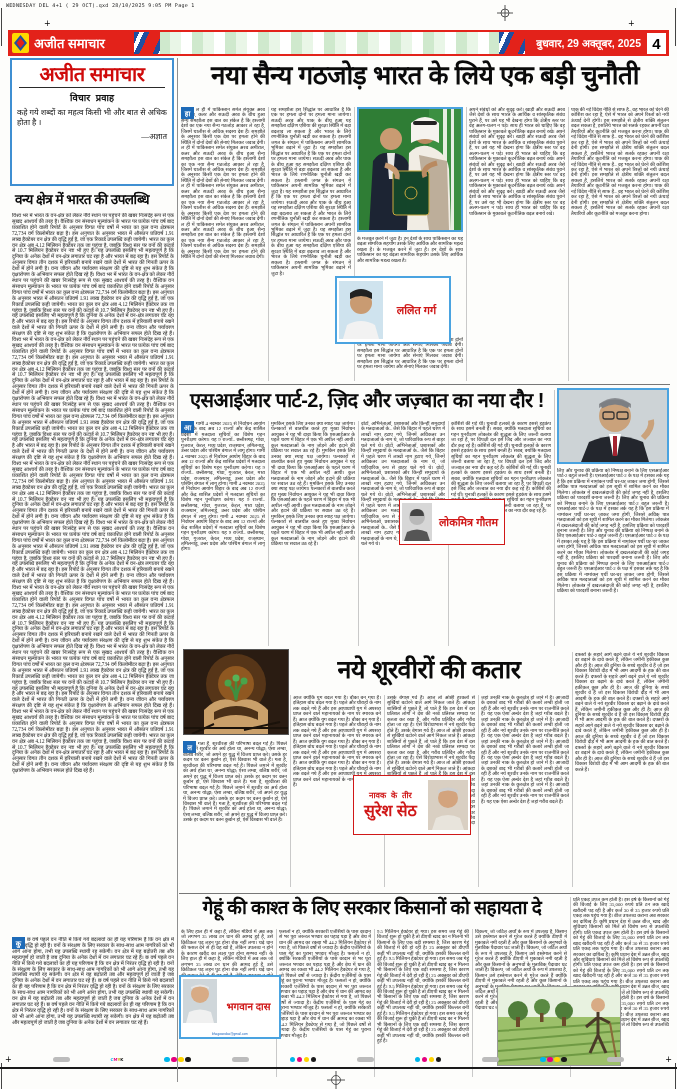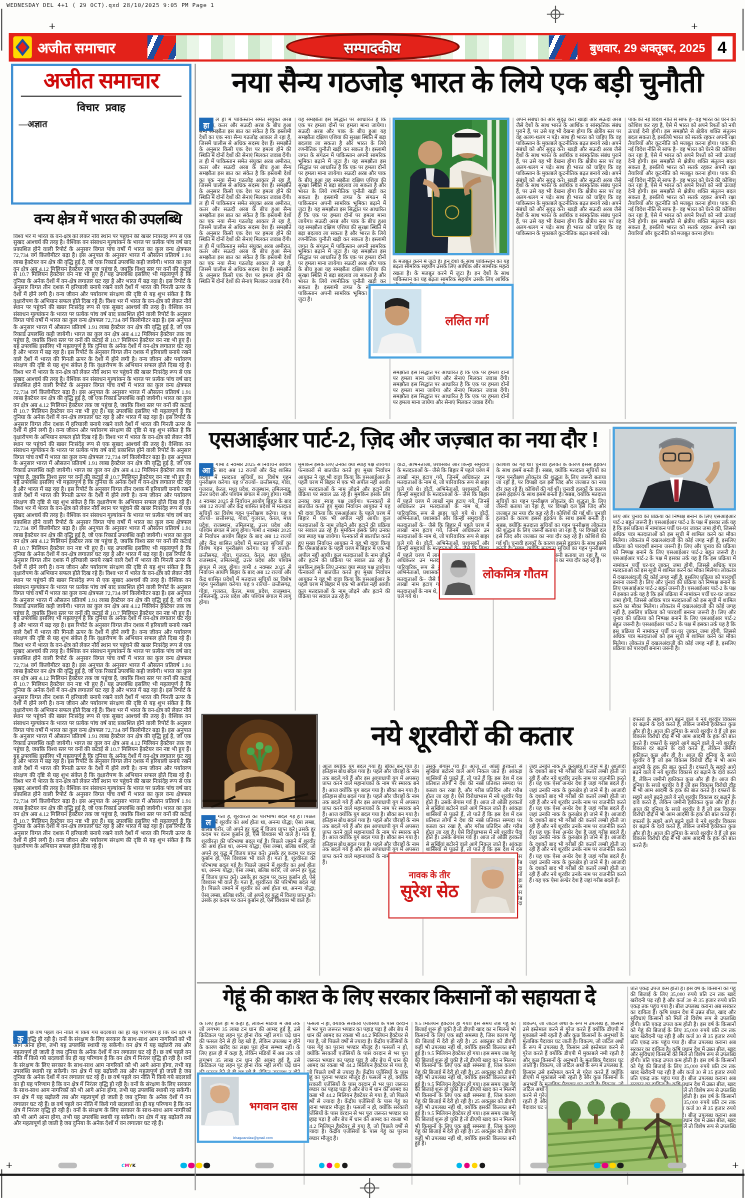--- a/index.html
+++ b/index.html
@@ -49,36 +49,36 @@
             letter-spacing:-.5px;line-height:1.05;text-align:center;white-space:nowrap;z-index:2;}
   .dropcap{position:absolute;width:13px;height:12px;background:#1e6bb8;color:#fff;font-weight:bold;
            font-size:7px;display:flex;align-items:center;justify-content:center;z-index:3;
            font-family:"Liberation Sans",sans-serif;}
   .photo{position:absolute;overflow:hidden;z-index:2;background:#ddd;box-sizing:border-box;}
   .bblue{border:2px solid #4aa3e0;}
   .authorbox{position:absolute;background:#fff;z-index:3;display:flex;align-items:center;
              box-sizing:border-box;padding:2px;gap:3px;}
   .aname{flex:1;text-align:center;color:#d01818;font-weight:bold;
          font-family:"Liberation Sans",sans-serif;line-height:1.15;}
-  .atag{color:#d01818;font-weight:bold;font-family:Liberation Sans, sans-serif;text-align:center;}
+  .atag{color:#d01818;font-weight:bold;font-family:Liberation Mono, monospace;text-align:center;}
   .aphoto{flex:0 0 auto;overflow:hidden;background:#cfd8dc;}
   .contact{position:absolute;left:2px;right:2px;bottom:1px;font-size:3.2px;color:#1560bd;
            text-align:center;font-family:"Liberation Sans",sans-serif;}
   .vrule{position:absolute;width:1px;background:#c9c9c9;z-index:0;}
   .vrule.dark{background:#8f8f8f;z-index:2;}
   .hrule{position:absolute;height:1px;background:#777;z-index:2;}
   
   .thoughtbox{position:absolute;left:10px;top:58px;width:164px;height:128px;border:2px solid #3f8fd2;
               box-sizing:border-box;background:#fff;z-index:2;padding:4px 5px;}
   .masthead{color:#cf0a0a;font-weight:bold;font-size:20px;text-align:center;
             font-family:"Liberation Sans",sans-serif;letter-spacing:-.5px;line-height:1;}
   .mastrule{height:1px;background:#2a2a2a;margin:3px 2px;}
   .thlabel{text-align:center;font-weight:bold;font-size:9.5px;margin-top:1px;font-family:Liberation Mono, monospace;}
   .quote{font-size:8px;line-height:10px;text-align:justify;margin-top:4px;}
-  .attr{text-align:left;font-weight:bold;font-size:8px;margin-top:2px;}
+  .attr{text-align:right;font-weight:normal;font-size:8px;margin-top:2px;}
 </style>
 </head>
 <body>
 
 <div class="printline">WEDNESDAY DEL 4+1 ( 29 OCT).qxd  28/10/2025  9:05 PM  Page 1</div>
 <div class="crosshair" style="left:497px;top:5px;">
   <svg width="16" height="16" viewBox="0 0 16 16">
       <circle cx="8" cy="8" r="4" fill="none" stroke="#555" stroke-width="1"></circle>
       <line x1="0" y1="8" x2="16" y2="8" stroke="#555" stroke-width="1"></line>
       <line x1="8" y1="0" x2="8" y2="16" stroke="#555" stroke-width="1"></line>
@@ -96,32 +96,32 @@
     <div class="diag l"></div>
     <div class="diag r"></div>
   </div>
   <div class="logo">
     <svg width="13" height="16" viewBox="0 0 13 16">
         <polygon points="6.5,0 13,8 6.5,16 0,8" fill="#1f4fa0"></polygon>
         <polygon points="6.5,3 10.5,8 6.5,13 2.5,8" fill="#e3221a"></polygon>
       </svg>
   </div>
   <div class="pname">अजीत समाचार</div>
-  <div class="oval">सम्पादकीय</div>
   <div class="hdate">बुधवार, 29 अक्तूबर, 2025</div>
   <div class="pgbox">4</div>
 </div>
 
 <div class="thoughtbox">
   <div class="masthead">अजीत समाचार</div>
   <div class="mastrule"></div>
   <div class="thlabel">विचार प्रवाह</div>
+  <div class="quote">कहे गये शब्दों का महत्व किसी भी और बात से अधिक होता है ।</div>
   <div class="attr">—अज्ञात</div>
 </div>
-<div class="headline" style="left:16px;top:193px;width:164px;font-size:13.5px;">वन्य क्षेत्र में भारत की उपलब्धि</div>
+<div class="headline" style="left:0;top:193px;width:164px;font-size:13.5px;">वन्य क्षेत्र में भारत की उपलब्धि</div>
 <div class="col leftbody" style="left:12px;top:213px;width:162px;height:718px;">विश्व भर में भारत के वन-क्षेत्र को लेकर नौवें स्थान पर पहुंचने की खबर निःसंदेह रूप से एक सुखद आश्चर्य की तरह है। वैश्विक वन संसाधन मूल्यांकन के भारत पर प्रत्येक पांच वर्ष बाद प्रकाशित होने वाली रिपोर्ट के अनुसार विगत पांच वर्षों में भारत का कुल वन्य क्षेत्रफल 72,734 वर्ग किलोमीटर बढ़ा है। इस अनुपात के अनुसार भारत में औसतन प्रतिवर्ष 1.91 लाख हैक्टेयर वन क्षेत्र की वृद्धि हुई है, जो एक रिकार्ड उपलब्धि कही जायेगी। भारत का कुल वन क्षेत्र अब 4.12 मिलियन हैक्टेयर तक जा पहुंचा है, जबकि विश्व स्तर पर वनों की कटाई से 10.7 मिलियन हैक्टेयर वन नष्ट भी हुए हैं। यह उपलब्धि इसलिए भी महत्वपूर्ण है कि दुनिया के अनेक देशों में वन-क्षेत्र लगातार घट रहा है और भारत में बढ़ रहा है। इस रिपोर्ट के अनुसार विगत तीन दशक में हरियाली बनाये रखने वाले देशों में भारत की गिनती ऊपर के देशों में होने लगी है। वन्य जीवन और पर्यावरण संरक्षण की दृष्टि से यह शुभ संकेत है कि वृक्षारोपण के अभियान सफल होते दिख रहे हैं। विश्व भर में भारत के वन-क्षेत्र को लेकर नौवें स्थान पर पहुंचने की खबर निःसंदेह रूप से एक सुखद आश्चर्य की तरह है। वैश्विक वन संसाधन मूल्यांकन के भारत पर प्रत्येक पांच वर्ष बाद प्रकाशित होने वाली रिपोर्ट के अनुसार विगत पांच वर्षों में भारत का कुल वन्य क्षेत्रफल 72,734 वर्ग किलोमीटर बढ़ा है। इस अनुपात के अनुसार भारत में औसतन प्रतिवर्ष 1.91 लाख हैक्टेयर वन क्षेत्र की वृद्धि हुई है, जो एक रिकार्ड उपलब्धि कही जायेगी। भारत का कुल वन क्षेत्र अब 4.12 मिलियन हैक्टेयर तक जा पहुंचा है, जबकि विश्व स्तर पर वनों की कटाई से 10.7 मिलियन हैक्टेयर वन नष्ट भी हुए हैं। यह उपलब्धि इसलिए भी महत्वपूर्ण है कि दुनिया के अनेक देशों में वन-क्षेत्र लगातार घट रहा है और भारत में बढ़ रहा है। इस रिपोर्ट के अनुसार विगत तीन दशक में हरियाली बनाये रखने वाले देशों में भारत की गिनती ऊपर के देशों में होने लगी है। वन्य जीवन और पर्यावरण संरक्षण की दृष्टि से यह शुभ संकेत है कि वृक्षारोपण के अभियान सफल होते दिख रहे हैं। विश्व भर में भारत के वन-क्षेत्र को लेकर नौवें स्थान पर पहुंचने की खबर निःसंदेह रूप से एक सुखद आश्चर्य की तरह है। वैश्विक वन संसाधन मूल्यांकन के भारत पर प्रत्येक पांच वर्ष बाद प्रकाशित होने वाली रिपोर्ट के अनुसार विगत पांच वर्षों में भारत का कुल वन्य क्षेत्रफल 72,734 वर्ग किलोमीटर बढ़ा है। इस अनुपात के अनुसार भारत में औसतन प्रतिवर्ष 1.91 लाख हैक्टेयर वन क्षेत्र की वृद्धि हुई है, जो एक रिकार्ड उपलब्धि कही जायेगी। भारत का कुल वन क्षेत्र अब 4.12 मिलियन हैक्टेयर तक जा पहुंचा है, जबकि विश्व स्तर पर वनों की कटाई से 10.7 मिलियन हैक्टेयर वन नष्ट भी हुए हैं। यह उपलब्धि इसलिए भी महत्वपूर्ण है कि दुनिया के अनेक देशों में वन-क्षेत्र लगातार घट रहा है और भारत में बढ़ रहा है। इस रिपोर्ट के अनुसार विगत तीन दशक में हरियाली बनाये रखने वाले देशों में भारत की गिनती ऊपर के देशों में होने लगी है। वन्य जीवन और पर्यावरण संरक्षण की दृष्टि से यह शुभ संकेत है कि वृक्षारोपण के अभियान सफल होते दिख रहे हैं। विश्व भर में भारत के वन-क्षेत्र को लेकर नौवें स्थान पर पहुंचने की खबर निःसंदेह रूप से एक सुखद आश्चर्य की तरह है। वैश्विक वन संसाधन मूल्यांकन के भारत पर प्रत्येक पांच वर्ष बाद प्रकाशित होने वाली रिपोर्ट के अनुसार विगत पांच वर्षों में भारत का कुल वन्य क्षेत्रफल 72,734 वर्ग किलोमीटर बढ़ा है। इस अनुपात के अनुसार भारत में औसतन प्रतिवर्ष 1.91 लाख हैक्टेयर वन क्षेत्र की वृद्धि हुई है, जो एक रिकार्ड उपलब्धि कही जायेगी। भारत का कुल वन क्षेत्र अब 4.12 मिलियन हैक्टेयर तक जा पहुंचा है, जबकि विश्व स्तर पर वनों की कटाई से 10.7 मिलियन हैक्टेयर वन नष्ट भी हुए हैं। यह उपलब्धि इसलिए भी महत्वपूर्ण है कि दुनिया के अनेक देशों में वन-क्षेत्र लगातार घट रहा है और भारत में बढ़ रहा है। इस रिपोर्ट के अनुसार विगत तीन दशक में हरियाली बनाये रखने वाले देशों में भारत की गिनती ऊपर के देशों में होने लगी है। वन्य जीवन और पर्यावरण संरक्षण की दृष्टि से यह शुभ संकेत है कि वृक्षारोपण के अभियान सफल होते दिख रहे हैं। विश्व भर में भारत के वन-क्षेत्र को लेकर नौवें स्थान पर पहुंचने की खबर निःसंदेह रूप से एक सुखद आश्चर्य की तरह है। वैश्विक वन संसाधन मूल्यांकन के भारत पर प्रत्येक पांच वर्ष बाद प्रकाशित होने वाली रिपोर्ट के अनुसार विगत पांच वर्षों में भारत का कुल वन्य क्षेत्रफल 72,734 वर्ग किलोमीटर बढ़ा है। इस अनुपात के अनुसार भारत में औसतन प्रतिवर्ष 1.91 लाख हैक्टेयर वन क्षेत्र की वृद्धि हुई है, जो एक रिकार्ड उपलब्धि कही जायेगी। भारत का कुल वन क्षेत्र अब 4.12 मिलियन हैक्टेयर तक जा पहुंचा है, जबकि विश्व स्तर पर वनों की कटाई से 10.7 मिलियन हैक्टेयर वन नष्ट भी हुए हैं। यह उपलब्धि इसलिए भी महत्वपूर्ण है कि दुनिया के अनेक देशों में वन-क्षेत्र लगातार घट रहा है और भारत में बढ़ रहा है। इस रिपोर्ट के अनुसार विगत तीन दशक में हरियाली बनाये रखने वाले देशों में भारत की गिनती ऊपर के देशों में होने लगी है। वन्य जीवन और पर्यावरण संरक्षण की दृष्टि से यह शुभ संकेत है कि वृक्षारोपण के अभियान सफल होते दिख रहे हैं। विश्व भर में भारत के वन-क्षेत्र को लेकर नौवें स्थान पर पहुंचने की खबर निःसंदेह रूप से एक सुखद आश्चर्य की तरह है। वैश्विक वन संसाधन मूल्यांकन के भारत पर प्रत्येक पांच वर्ष बाद प्रकाशित होने वाली रिपोर्ट के अनुसार विगत पांच वर्षों में भारत का कुल वन्य क्षेत्रफल 72,734 वर्ग किलोमीटर बढ़ा है। इस अनुपात के अनुसार भारत में औसतन प्रतिवर्ष 1.91 लाख हैक्टेयर वन क्षेत्र की वृद्धि हुई है, जो एक रिकार्ड उपलब्धि कही जायेगी। भारत का कुल वन क्षेत्र अब 4.12 मिलियन हैक्टेयर तक जा पहुंचा है, जबकि विश्व स्तर पर वनों की कटाई से 10.7 मिलियन हैक्टेयर वन नष्ट भी हुए हैं। यह उपलब्धि इसलिए भी महत्वपूर्ण है कि दुनिया के अनेक देशों में वन-क्षेत्र लगातार घट रहा है और भारत में बढ़ रहा है। इस रिपोर्ट के अनुसार विगत तीन दशक में हरियाली बनाये रखने वाले देशों में भारत की गिनती ऊपर के देशों में होने लगी है। वन्य जीवन और पर्यावरण संरक्षण की दृष्टि से यह शुभ संकेत है कि वृक्षारोपण के अभियान सफल होते दिख रहे हैं। विश्व भर में भारत के वन-क्षेत्र को लेकर नौवें स्थान पर पहुंचने की खबर निःसंदेह रूप से एक सुखद आश्चर्य की तरह है। वैश्विक वन संसाधन मूल्यांकन के भारत पर प्रत्येक पांच वर्ष बाद प्रकाशित होने वाली रिपोर्ट के अनुसार विगत पांच वर्षों में भारत का कुल वन्य क्षेत्रफल 72,734 वर्ग किलोमीटर बढ़ा है। इस अनुपात के अनुसार भारत में औसतन प्रतिवर्ष 1.91 लाख हैक्टेयर वन क्षेत्र की वृद्धि हुई है, जो एक रिकार्ड उपलब्धि कही जायेगी। भारत का कुल वन क्षेत्र अब 4.12 मिलियन हैक्टेयर तक जा पहुंचा है, जबकि विश्व स्तर पर वनों की कटाई से 10.7 मिलियन हैक्टेयर वन नष्ट भी हुए हैं। यह उपलब्धि इसलिए भी महत्वपूर्ण है कि दुनिया के अनेक देशों में वन-क्षेत्र लगातार घट रहा है और भारत में बढ़ रहा है। इस रिपोर्ट के अनुसार विगत तीन दशक में हरियाली बनाये रखने वाले देशों में भारत की गिनती ऊपर के देशों में होने लगी है। वन्य जीवन और पर्यावरण संरक्षण की दृष्टि से यह शुभ संकेत है कि वृक्षारोपण के अभियान सफल होते दिख रहे हैं। विश्व भर में भारत के वन-क्षेत्र को लेकर नौवें स्थान पर पहुंचने की खबर निःसंदेह रूप से एक सुखद आश्चर्य की तरह है। वैश्विक वन संसाधन मूल्यांकन के भारत पर प्रत्येक पांच वर्ष बाद प्रकाशित होने वाली रिपोर्ट के अनुसार विगत पांच वर्षों में भारत का कुल वन्य क्षेत्रफल 72,734 वर्ग किलोमीटर बढ़ा है। इस अनुपात के अनुसार भारत में औसतन प्रतिवर्ष 1.91 लाख हैक्टेयर वन क्षेत्र की वृद्धि हुई है, जो एक रिकार्ड उपलब्धि कही जायेगी। भारत का कुल वन क्षेत्र अब 4.12 मिलियन हैक्टेयर तक जा पहुंचा है, जबकि विश्व स्तर पर वनों की कटाई से 10.7 मिलियन हैक्टेयर वन नष्ट भी हुए हैं। यह उपलब्धि इसलिए भी महत्वपूर्ण है कि दुनिया के अनेक देशों में वन-क्षेत्र लगातार घट रहा है और भारत में बढ़ रहा है। इस रिपोर्ट के अनुसार विगत तीन दशक में हरियाली बनाये रखने वाले देशों में भारत की गिनती ऊपर के देशों में होने लगी है। वन्य जीवन और पर्यावरण संरक्षण की दृष्टि से यह शुभ संकेत है कि वृक्षारोपण के अभियान सफल होते दिख रहे हैं। विश्व भर में भारत के वन-क्षेत्र को लेकर नौवें स्थान पर पहुंचने की खबर निःसंदेह रूप से एक सुखद आश्चर्य की तरह है। वैश्विक वन संसाधन मूल्यांकन के भारत पर प्रत्येक पांच वर्ष बाद प्रकाशित होने वाली रिपोर्ट के अनुसार विगत पांच वर्षों में भारत का कुल वन्य क्षेत्रफल 72,734 वर्ग किलोमीटर बढ़ा है। इस अनुपात के अनुसार भारत में औसतन प्रतिवर्ष 1.91 लाख हैक्टेयर वन क्षेत्र की वृद्धि हुई है, जो एक रिकार्ड उपलब्धि कही जायेगी। भारत का कुल वन क्षेत्र अब 4.12 मिलियन हैक्टेयर तक जा पहुंचा है, जबकि विश्व स्तर पर वनों की कटाई से 10.7 मिलियन हैक्टेयर वन नष्ट भी हुए हैं। यह उपलब्धि इसलिए भी महत्वपूर्ण है कि दुनिया के अनेक देशों में वन-क्षेत्र लगातार घट रहा है और भारत में बढ़ रहा है। इस रिपोर्ट के अनुसार विगत तीन दशक में हरियाली बनाये रखने वाले देशों में भारत की गिनती ऊपर के देशों में होने लगी है। वन्य जीवन और पर्यावरण संरक्षण की दृष्टि से यह शुभ संकेत है कि वृक्षारोपण के अभियान सफल होते दिख रहे हैं।</div>
 <div class="dropcap" style="left:12px;top:937px;">कु</div>
 <div class="col leftbody" style="left:12px;top:937px;width:162px;height:145px;text-indent:15px;">छ वर्ष पहले वन नीति में किये गये बदलावों का ही यह परिणाम है कि वन क्षेत्र में निरंतर वृद्धि हो रही है। वनों के संरक्षण के लिए सरकार के साथ-साथ आम नागरिकों को भी आगे आना होगा, तभी यह उपलब्धि स्थायी रह सकेगी। वन क्षेत्र में यह बढ़ोतरी तब और महत्वपूर्ण हो जाती है जब दुनिया के अनेक देशों में वन लगातार घट रहे हैं। छ वर्ष पहले वन नीति में किये गये बदलावों का ही यह परिणाम है कि वन क्षेत्र में निरंतर वृद्धि हो रही है। वनों के संरक्षण के लिए सरकार के साथ-साथ आम नागरिकों को भी आगे आना होगा, तभी यह उपलब्धि स्थायी रह सकेगी। वन क्षेत्र में यह बढ़ोतरी तब और महत्वपूर्ण हो जाती है जब दुनिया के अनेक देशों में वन लगातार घट रहे हैं। छ वर्ष पहले वन नीति में किये गये बदलावों का ही यह परिणाम है कि वन क्षेत्र में निरंतर वृद्धि हो रही है। वनों के संरक्षण के लिए सरकार के साथ-साथ आम नागरिकों को भी आगे आना होगा, तभी यह उपलब्धि स्थायी रह सकेगी। वन क्षेत्र में यह बढ़ोतरी तब और महत्वपूर्ण हो जाती है जब दुनिया के अनेक देशों में वन लगातार घट रहे हैं। छ वर्ष पहले वन नीति में किये गये बदलावों का ही यह परिणाम है कि वन क्षेत्र में निरंतर वृद्धि हो रही है। वनों के संरक्षण के लिए सरकार के साथ-साथ आम नागरिकों को भी आगे आना होगा, तभी यह उपलब्धि स्थायी रह सकेगी। वन क्षेत्र में यह बढ़ोतरी तब और महत्वपूर्ण हो जाती है जब दुनिया के अनेक देशों में वन लगातार घट रहे हैं।</div>
 
 <div class="vrule dark" style="left:177px;top:58px;height:1024px;"></div>
 
 <div class="headline" style="left:180px;top:62px;width:490px;font-size:26px;">नया सैन्य गठजोड़ भारत के लिये एक बड़ी चुनौती</div>
 <div class="dropcap" style="left:181px;top:107px;">हा</div>
 <div class="col" style="left:181px;top:107px;width:84px;height:276px;text-indent:15px;">ल ही में पाकिस्तान समेत संयुक्त अरब अमीरात, कतर और सऊदी अरब के बीच हुआ सैन्य समझौता इस बात का संकेत है कि इस्लामी देशों का एक नया सैन्य गठजोड़ आकार ले रहा है, जिसमें चालीस से अधिक सदस्य देश हैं। समझौते के अनुसार किसी एक देश पर हमला होने की स्थिति में दोनों देशों की सेनाएं मिलकर जवाब देंगी। ल ही में पाकिस्तान समेत संयुक्त अरब अमीरात, कतर और सऊदी अरब के बीच हुआ सैन्य समझौता इस बात का संकेत है कि इस्लामी देशों का एक नया सैन्य गठजोड़ आकार ले रहा है, जिसमें चालीस से अधिक सदस्य देश हैं। समझौते के अनुसार किसी एक देश पर हमला होने की स्थिति में दोनों देशों की सेनाएं मिलकर जवाब देंगी। ल ही में पाकिस्तान समेत संयुक्त अरब अमीरात, कतर और सऊदी अरब के बीच हुआ सैन्य समझौता इस बात का संकेत है कि इस्लामी देशों का एक नया सैन्य गठजोड़ आकार ले रहा है, जिसमें चालीस से अधिक सदस्य देश हैं। समझौते के अनुसार किसी एक देश पर हमला होने की स्थिति में दोनों देशों की सेनाएं मिलकर जवाब देंगी। ल ही में पाकिस्तान समेत संयुक्त अरब अमीरात, कतर और सऊदी अरब के बीच हुआ सैन्य समझौता इस बात का संकेत है कि इस्लामी देशों का एक नया सैन्य गठजोड़ आकार ले रहा है, जिसमें चालीस से अधिक सदस्य देश हैं। समझौते के अनुसार किसी एक देश पर हमला होने की स्थिति में दोनों देशों की सेनाएं मिलकर जवाब देंगी।</div>
 <div class="col" style="left:271px;top:107px;width:80px;height:276px;">यह समझौता इस सिद्धांत पर आधारित है कि एक पर हमला दोनों पर हमला माना जायेगा। सऊदी अरब और पाक के बीच हुआ यह समझौता दक्षिण एशिया की सुरक्षा स्थिति में बड़ा बदलाव ला सकता है और भारत के लिये रणनीतिक चुनौती खड़ी कर सकता है। इस्लामी जगत के संगठन में पाकिस्तान अपनी सामरिक भूमिका बढ़ाने में जुटा है। यह समझौता इस सिद्धांत पर आधारित है कि एक पर हमला दोनों पर हमला माना जायेगा। सऊदी अरब और पाक के बीच हुआ यह समझौता दक्षिण एशिया की सुरक्षा स्थिति में बड़ा बदलाव ला सकता है और भारत के लिये रणनीतिक चुनौती खड़ी कर सकता है। इस्लामी जगत के संगठन में पाकिस्तान अपनी सामरिक भूमिका बढ़ाने में जुटा है। यह समझौता इस सिद्धांत पर आधारित है कि एक पर हमला दोनों पर हमला माना जायेगा। सऊदी अरब और पाक के बीच हुआ यह समझौता दक्षिण एशिया की सुरक्षा स्थिति में बड़ा बदलाव ला सकता है और भारत के लिये रणनीतिक चुनौती खड़ी कर सकता है। इस्लामी जगत के संगठन में पाकिस्तान अपनी सामरिक भूमिका बढ़ाने में जुटा है। यह समझौता इस सिद्धांत पर आधारित है कि एक पर हमला दोनों पर हमला माना जायेगा। सऊदी अरब और पाक के बीच हुआ यह समझौता दक्षिण एशिया की सुरक्षा स्थिति में बड़ा बदलाव ला सकता है और भारत के लिये रणनीतिक चुनौती खड़ी कर सकता है। इस्लामी जगत के संगठन में पाकिस्तान अपनी सामरिक भूमिका बढ़ाने में जुटा है।</div>
@@ -151,21 +151,21 @@
     <path d="M48 121 L50 44 Q60 34 72 38 Q88 44 90 60 L92 121 Z" fill="#f1ede4"></path>
     <path d="M60 46 L88 52 L90 121 L70 121 Z" fill="#8a6f4f" opacity=".5"></path>
 
     <rect x="34" y="62" width="36" height="44" rx="3" fill="#14452a" stroke="#caa83e" stroke-width="1"></rect>
     <circle cx="52" cy="84" r="6" fill="none" stroke="#caa83e" stroke-width="1"></circle>
     <path d="M26 56 Q40 60 38 70" stroke="#c99b72" stroke-width="5" fill="none"></path>
     <path d="M78 54 Q62 58 66 68" stroke="#b98a60" stroke-width="5" fill="none"></path>
   </svg>
 </div>
 
-<div class="authorbox bblue" style="left:335px;top:258px;width:132px;height:68px;border-width:2px;">
+<div class="authorbox bblue" style="left:335px;top:276px;width:116px;height:68px;border-width:2px;">
   <div class="aphoto" style="width:44px;height:58px;">
     <svg width="44" height="58" viewBox="0 0 44 58">
         <rect width="44" height="58" fill="#cfe3ee"></rect>
         <circle cx="22" cy="22" r="11" fill="#c99b72"></circle>
         <path d="M11 12 Q22 4 33 12 L33 18 Q22 12 11 18 Z" fill="#222"></path>
         <path d="M4 58 L8 44 Q22 36 36 44 L40 58 Z" fill="#f2f2f2"></path>
       </svg>
   </div>
   <div class="aname" style="font-size:11px;">ललित गर्ग</div>
 </div>

